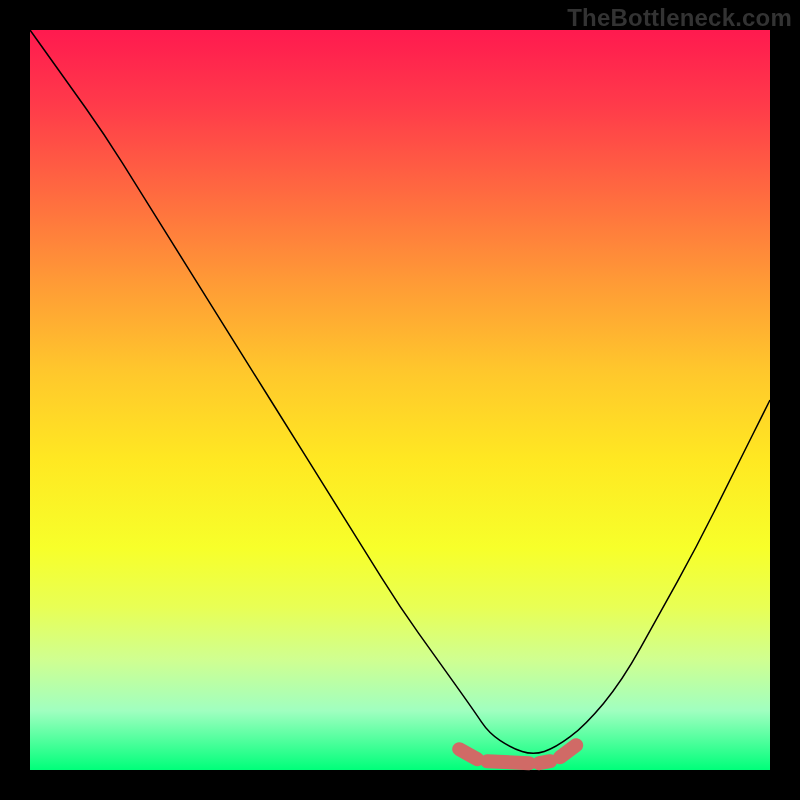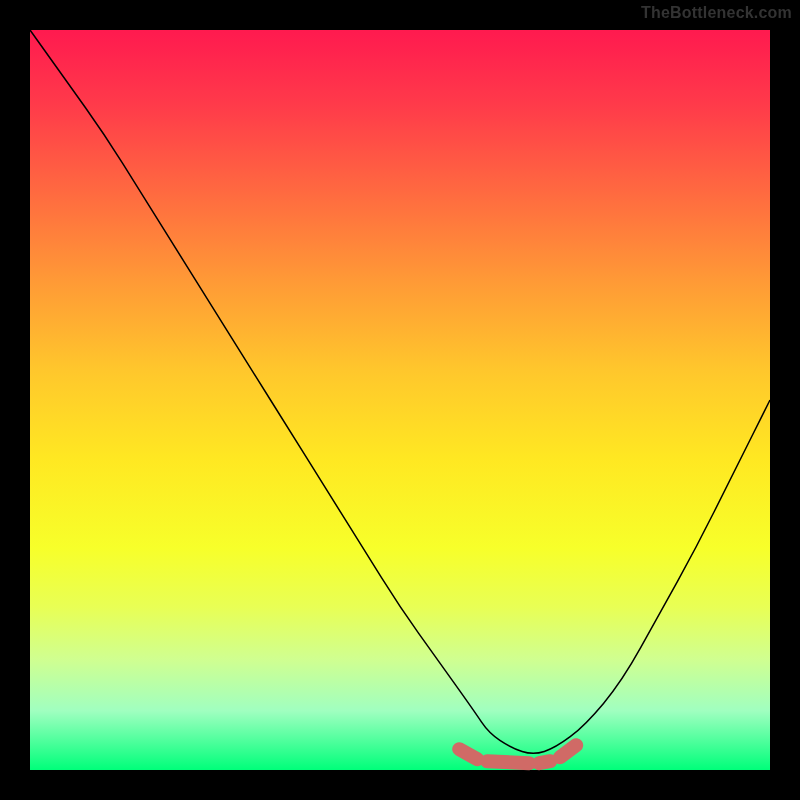--- a/index.html
+++ b/index.html
@@ -29,21 +29,21 @@
       #d0ff90 85%,
       #a0ffc0 92%,
       #00ff7a 100%
     );
   }
   .watermark {
     position: absolute;
     top: 4px;
     right: 8px;
     color: #333;
-    font-size: 16px;
+    font-size: 24px;
     font-weight: 600;
     letter-spacing: 0.2px;
     z-index: 10;
   }
   svg.curve {
     position: absolute;
     left: 0;
     top: 0;
     width: 740px;
     height: 740px;

